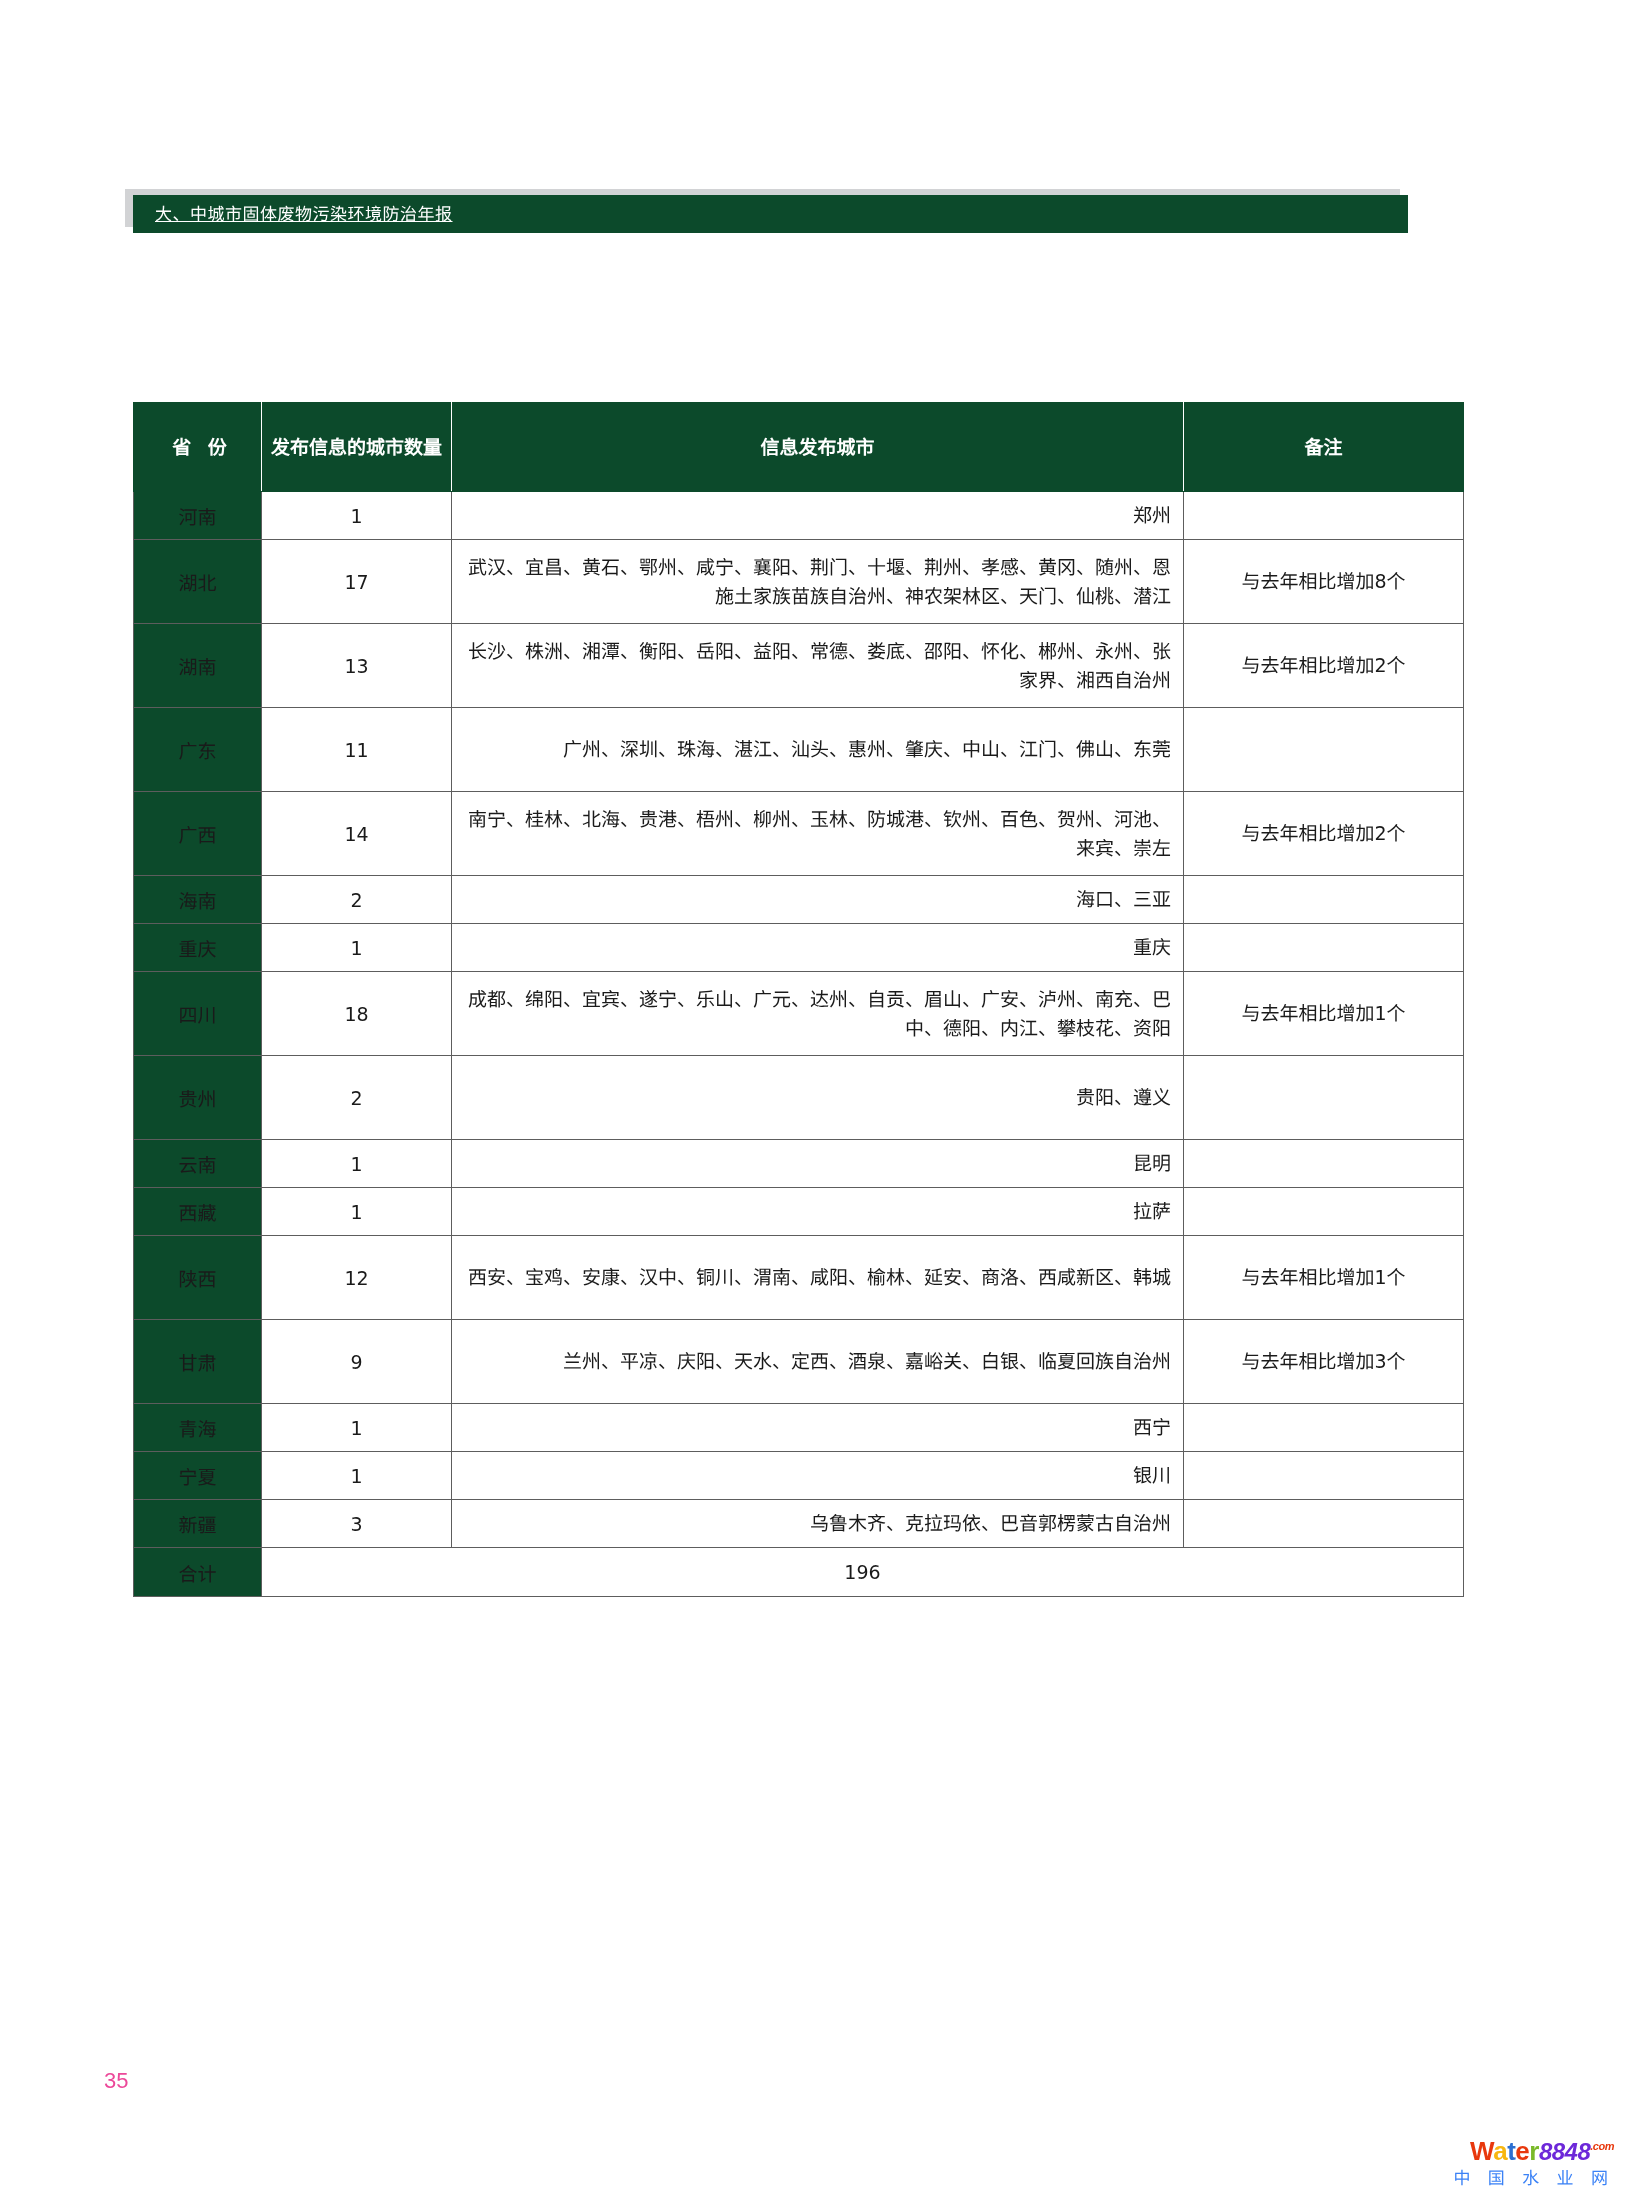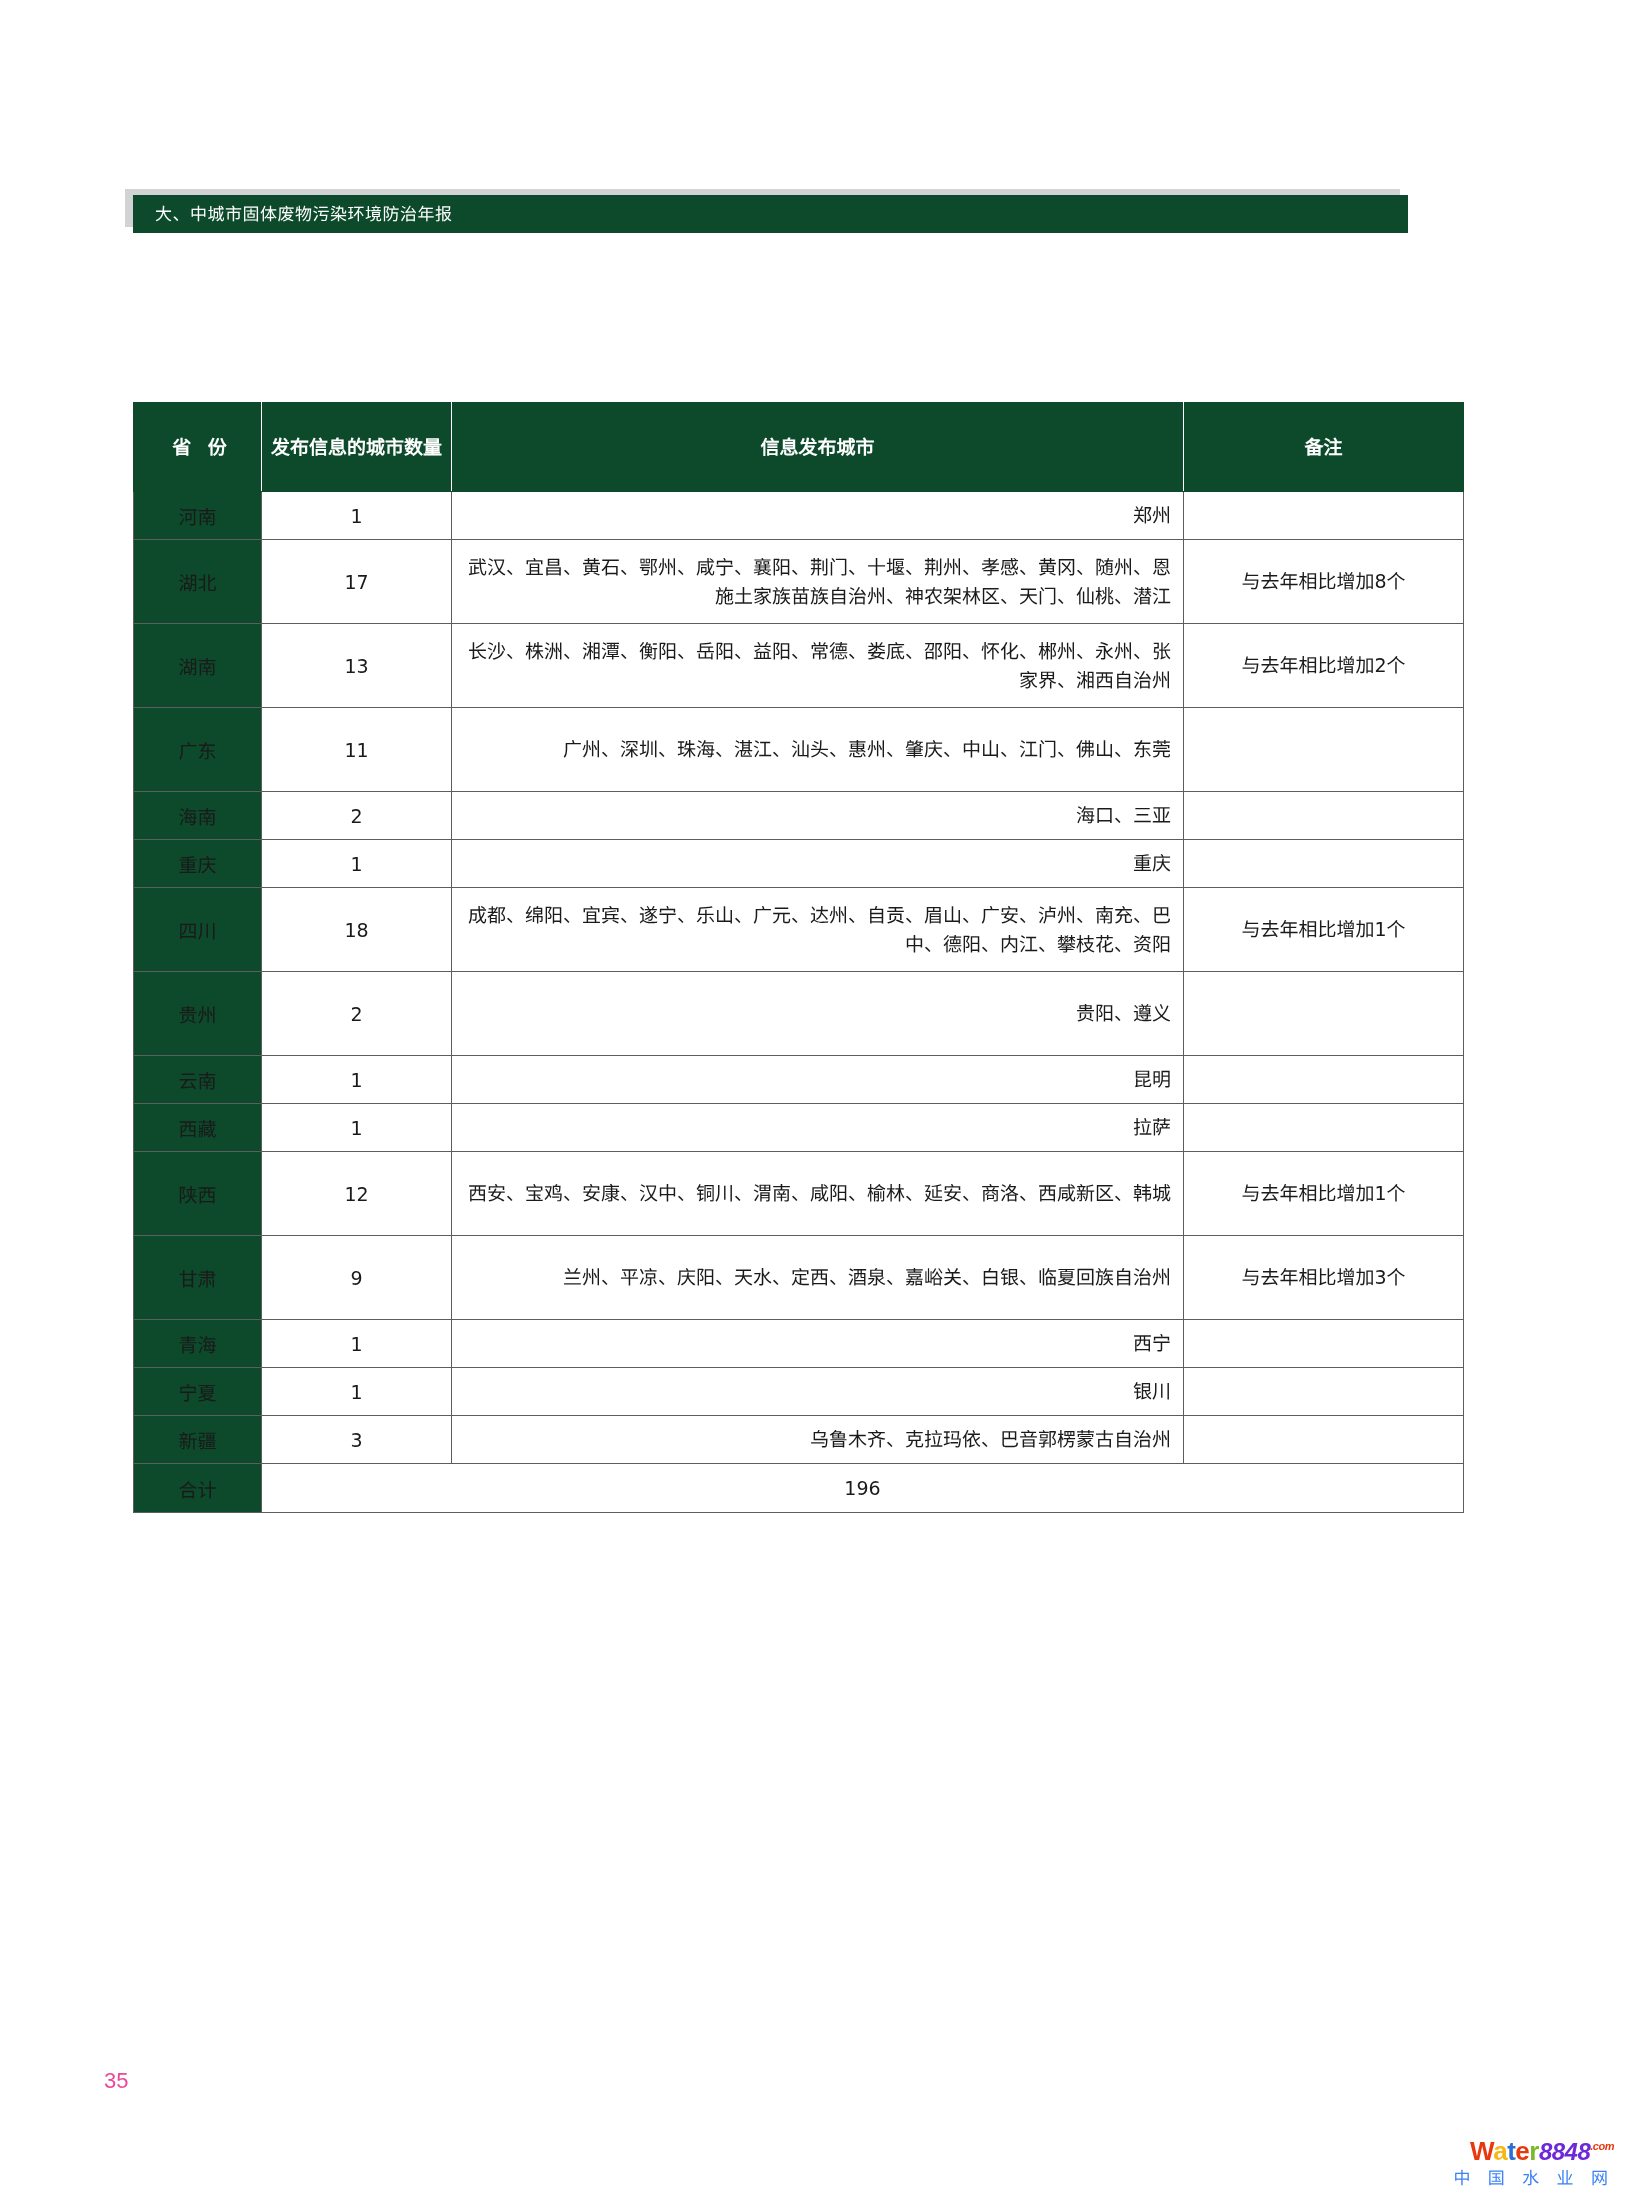--- a/index.html
+++ b/index.html
@@ -45,20 +45,21 @@
     position: absolute;
     left: 22px;
     top: 0;
     height: 42px;
     line-height: 38px;
     color: #ffffff;
     font-size: 17px;
     letter-spacing: 0.5px;
     white-space: nowrap;
     font-family: "DejaVu Sans", "Liberation Sans", sans-serif;
+    text-decoration: underline;
   }
 
   
   .table-wrap {
     position: absolute;
     left: 133px;
     top: 402px;
     width: 1330px;
   }
   table.report {
@@ -231,20 +232,26 @@
         <td class="remark">与去年相比增加2个</td>
       </tr>
 
       <tr class="tall-row">
         <td class="province">广东</td>
         <td class="count">11</td>
         <td class="cities">广州、深圳、珠海、湛江、汕头、惠州、肇庆、中山、江门、佛山、东莞</td>
         <td class="remark"></td>
       </tr>
 
+      <tr class="tall-row">
+        <td class="province">广西</td>
+        <td class="count">14</td>
+        <td class="cities">南宁、桂林、北海、贵港、梧州、柳州、玉林、防城港、钦州、百色、贺州、河池、来宾、崇左</td>
+        <td class="remark">与去年相比增加2个</td>
+      </tr>
 
       <tr class="data-row">
         <td class="province">海南</td>
         <td class="count">2</td>
         <td class="cities">海口、三亚</td>
         <td class="remark"></td>
       </tr>
 
       <tr class="data-row">
         <td class="province">重庆</td>

